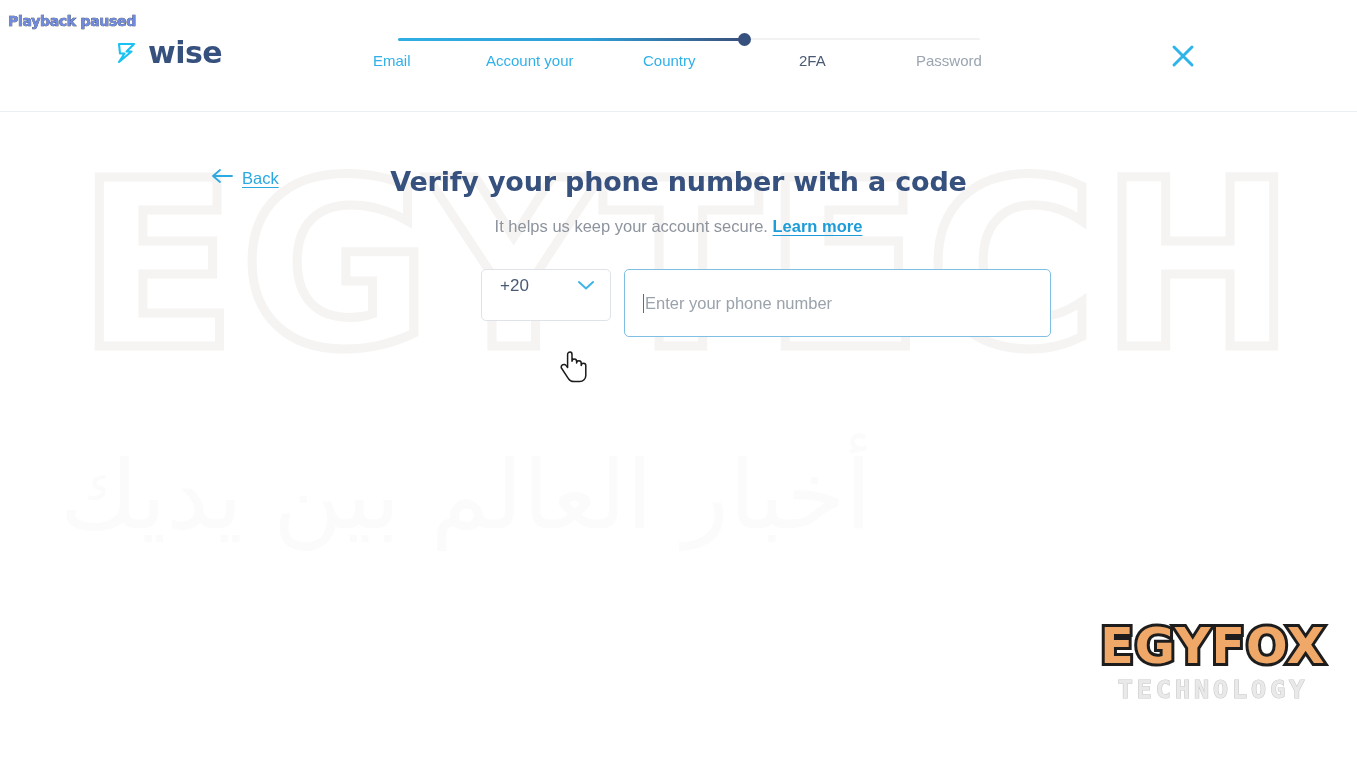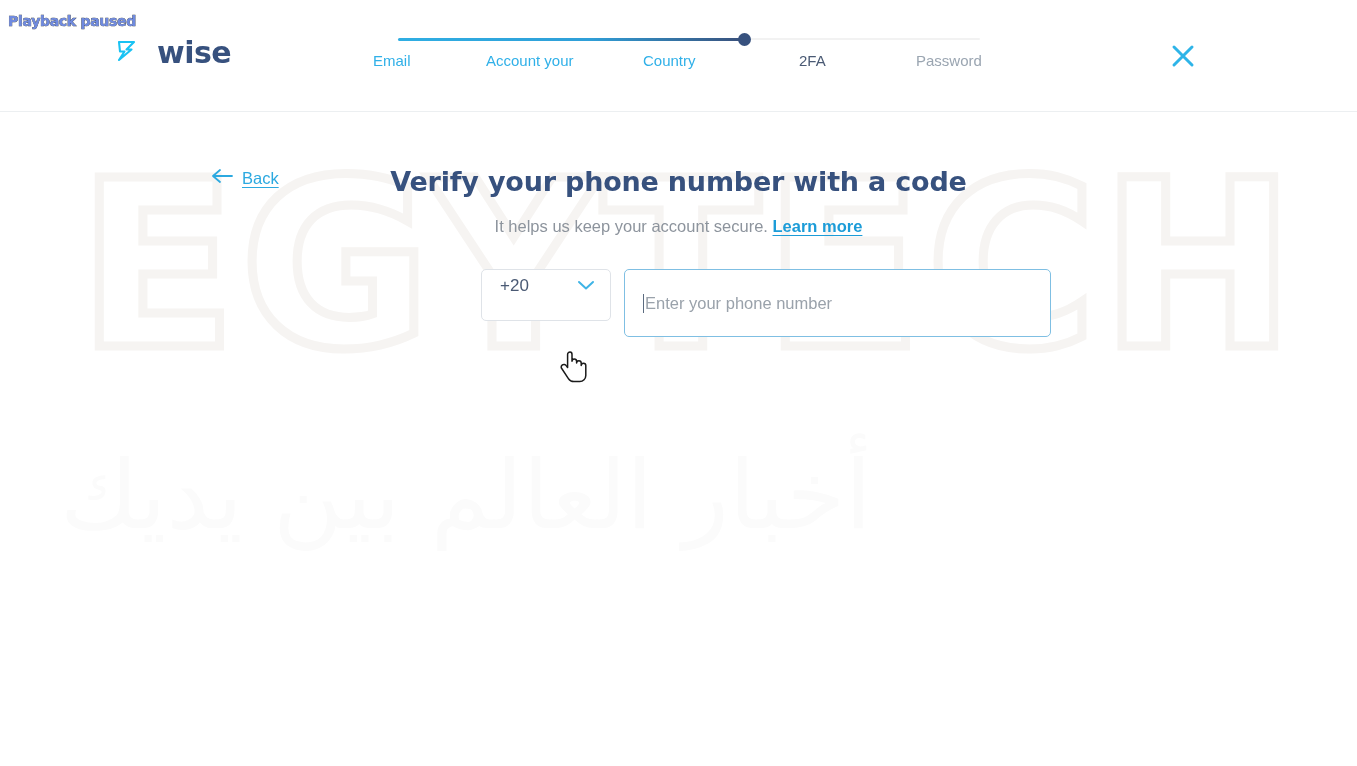--- a/index.html
+++ b/index.html
@@ -30,21 +30,21 @@
     white-space:nowrap; direction:rtl;
     letter-spacing:2px;
   }
 
   
   .header {
     position:absolute; left:0; top:0; width:1357px; height:112px;
     border-bottom:1px solid #eceff1;
     background:transparent; z-index:3;
   }
-  .logo { position:absolute; left:115px; top:38px; display:flex; align-items:flex-start; gap:16px; }
+  .logo { position:absolute; left:115px; top:38px; display:flex; align-items:center; gap:7px; }
   .logo-mark { width:26px; height:26px; }
   .logo-text {
     font-family:"DejaVu Sans", sans-serif;
     font-weight:700; font-size:30px; color:#37517e;
     letter-spacing:-0.5px; line-height:1;
   }
 
   
   .progress-wrap { position:absolute; left:398px; top:30px; width:582px; height:20px; }
   .track { position:absolute; left:0; top:8px; width:582px; height:2px; background:#f2f2f2; border-radius:2px; }
@@ -232,14 +232,18 @@
                C1.2 15.8 1 17.5 1.9 18.8 L8.4 28.6 C9.6 30.5 11.7 31.6 13.9 31.6 L19.8 31.6
                C23.1 31.6 25.8 28.9 25.8 25.6 L25.8 15.6 C25.8 14.3 24.8 13.3 23.5 13.3
                C22.2 13.3 21.2 14.3 21.2 15.6 L21.2 13.0 C21.2 11.7 20.2 10.7 18.9 10.7
                C17.6 10.7 16.6 11.7 16.6 13.0 L16.6 11.3 C16.6 10.0 15.6 9.0 14.3 9.0
                C13.0 9.0 12.0 10.0 12.0 11.3 L12.0 4.4 C12.0 3.1 11.3 2 10 2 Z" fill="#ffffff" stroke="#1a1a1a" stroke-width="1.5" stroke-linejoin="round"></path>
     </svg>
   </div>
 
   <div class="playback-badge">Playback paused</div>
 
+  <div class="egyfox">
+    <div class="egyfox-main">EGYFOX</div>
+    <div class="egyfox-sub">TECHNOLOGY</div>
+  </div>
 
 </div>
 
 </body></html>

